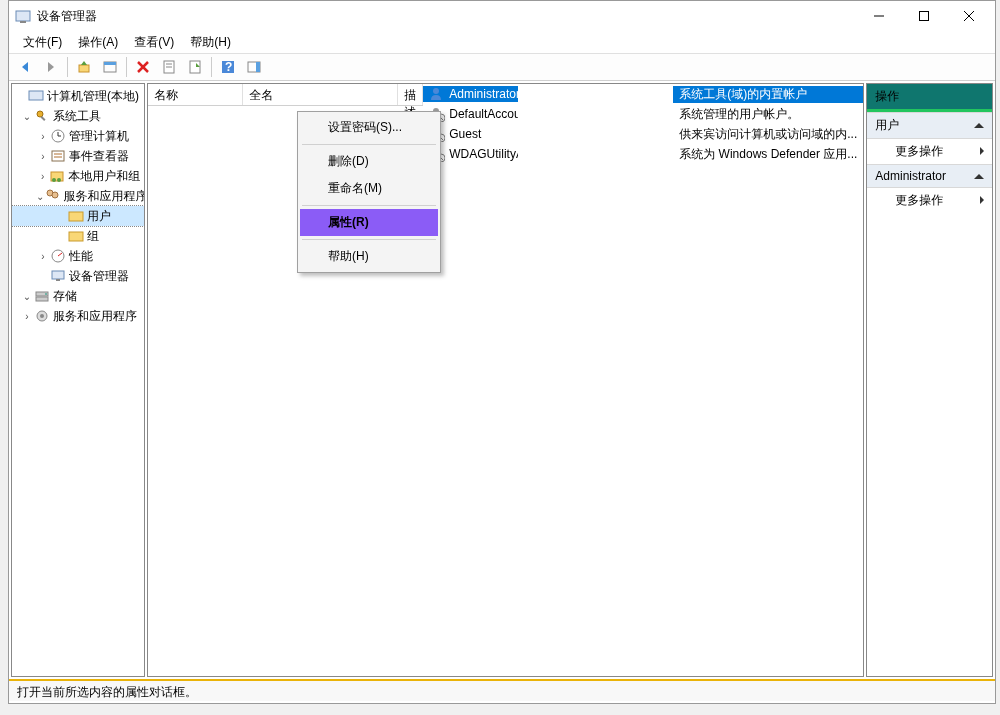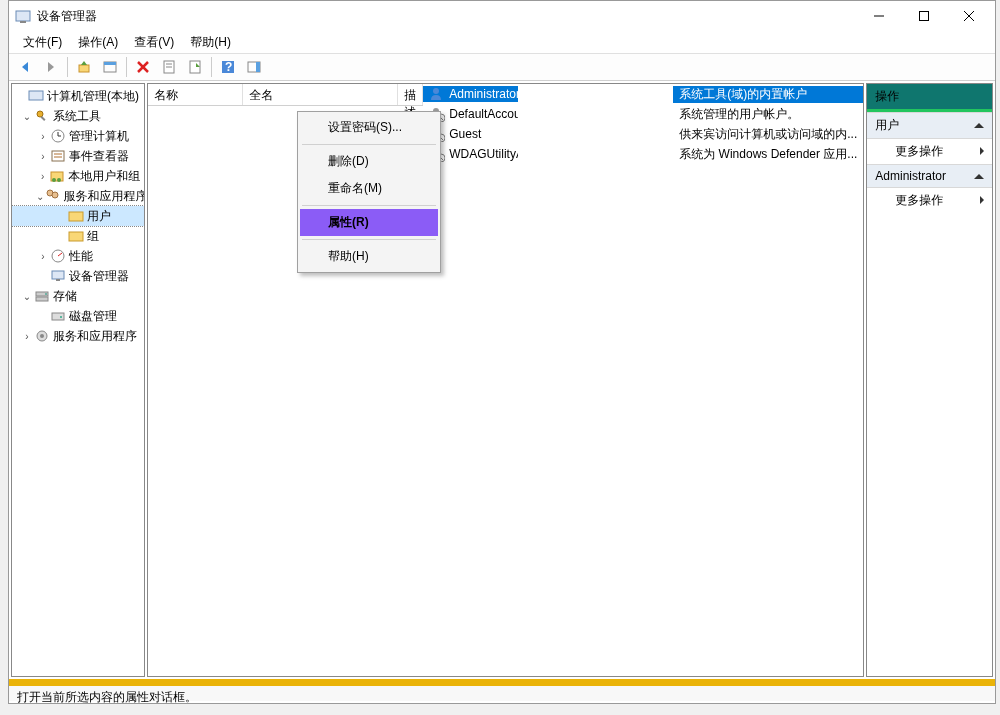--- a/index.html
+++ b/index.html
@@ -34,21 +34,21 @@
     .uicon { width:16px; height:16px; margin-right:4px; flex-shrink:0; }
     .act-header { background:#0f766e; padding:4px 8px; border-bottom:3px solid #22c55e; font-weight:normal; }
     .act-section { background:#e8eef5; padding:4px 8px; display:flex;justify-content:space-between;align-items:center; border-top:1px solid #d8d8d8; border-bottom:1px solid #d8d8d8;}
     .act-item { padding:4px 8px 4px 28px; }
     .tri-up { width:0;height:0;border-left:5px solid transparent;border-right:5px solid transparent;border-bottom:5px solid #333; }
     .tri-right { width:0;height:0;border-top:4px solid transparent;border-bottom:4px solid transparent;border-left:4px solid #333; display:inline-block; }
     .ctxmenu { position:absolute; left:288px; top:110px; width:144px; background:#f4f4f4; border:1px solid #a0a0a0; box-shadow:3px 3px 4px rgba(0,0,0,0.25); padding:2px; z-index:10; }
     .ctxitem { padding:5px 20px 5px 28px; display:flex; justify-content:space-between; align-items:center;}
     .ctxitem.hov { background:#8b5cf6; font-weight:bold;text-align:center;}
     .ctxsep { height:1px; background:#d0d0d0; margin:3px 2px; }
-    .statusbar { height:22px; border-top:7px solid #eab308; padding:3px 8px; background:#f8f8f8; }
+    .statusbar { height:22px; border-top:2px solid #eab308; padding:3px 8px; background:#f8f8f8; }
     svg { display:block; }
     .folder-svg rect{fill:#f9d776;stroke:#c99b2e;}
     .c1 { width: 95px; }
     .c2 { width: 155px; }
     .c3 { flex: 1; }
   </style>
 </head>
 <body>
 
 <div class="window">
@@ -254,30 +254,20 @@
         <div class="tnode" style="padding-left:8px">
           <span class="exp">⌄</span>
           <span class="ticon">
               <svg width="16" height="16">
                 <rect x="2" y="4" width="12" height="4" fill="#ccc" stroke="#888"></rect>
                 <rect x="2" y="9" width="12" height="4" fill="#ccc" stroke="#888"></rect>
                 <circle cx="12" cy="6" r="1" fill="#5a9"></circle>
               </svg>
             </span>
           <span>存储</span>
-        </div>
-        <div class="tnode" style="padding-left:24px">
-          <span class="exp"></span>
-          <span class="ticon">
-              <svg width="16" height="16">
-                <rect x="2" y="5" width="12" height="7" fill="#ddd" stroke="#888"></rect>
-                <circle cx="11" cy="9" r="1" fill="#3a8"></circle>
-              </svg>
-            </span>
-          <span>磁盘管理</span>
         </div>
         <div class="tnode" style="padding-left:8px">
           <span class="exp">›</span>
           <span class="ticon">
               <svg width="16" height="16">
                 <circle cx="8" cy="8" r="5" fill="#ddd" stroke="#888"></circle>
                 <circle cx="8" cy="8" r="2" fill="#888"></circle>
               </svg>
             </span>
           <span>服务和应用程序</span>

